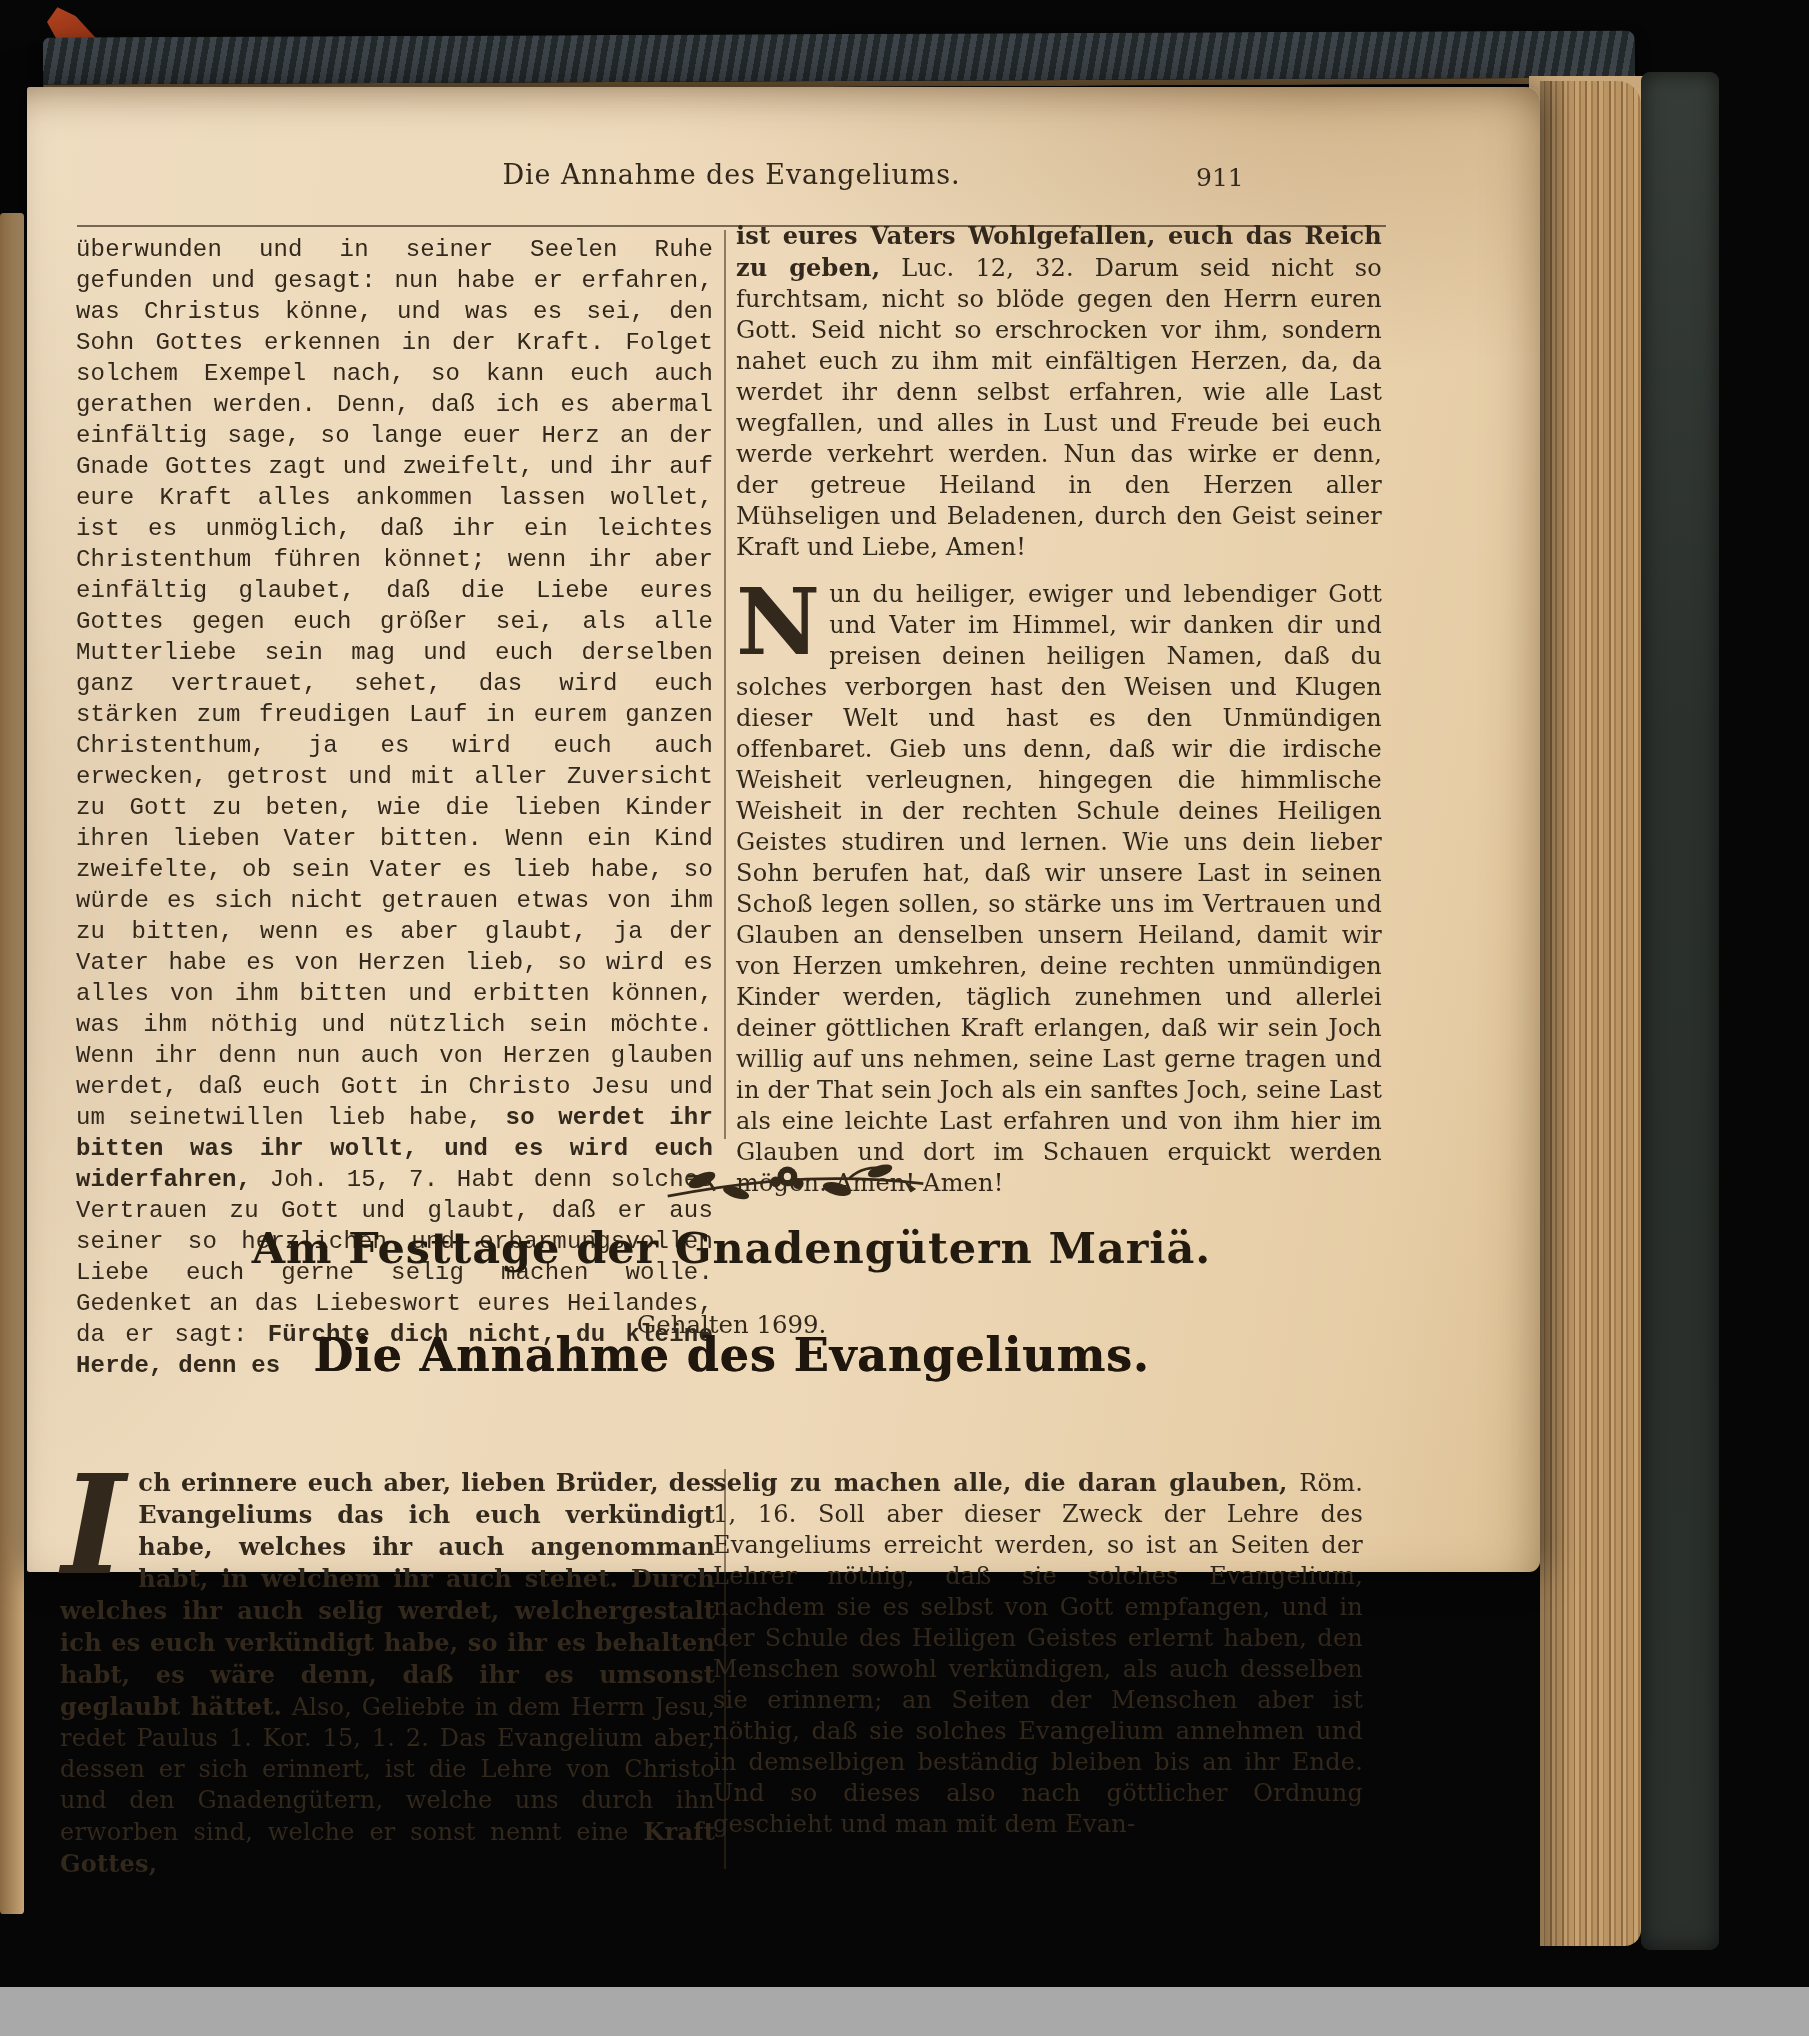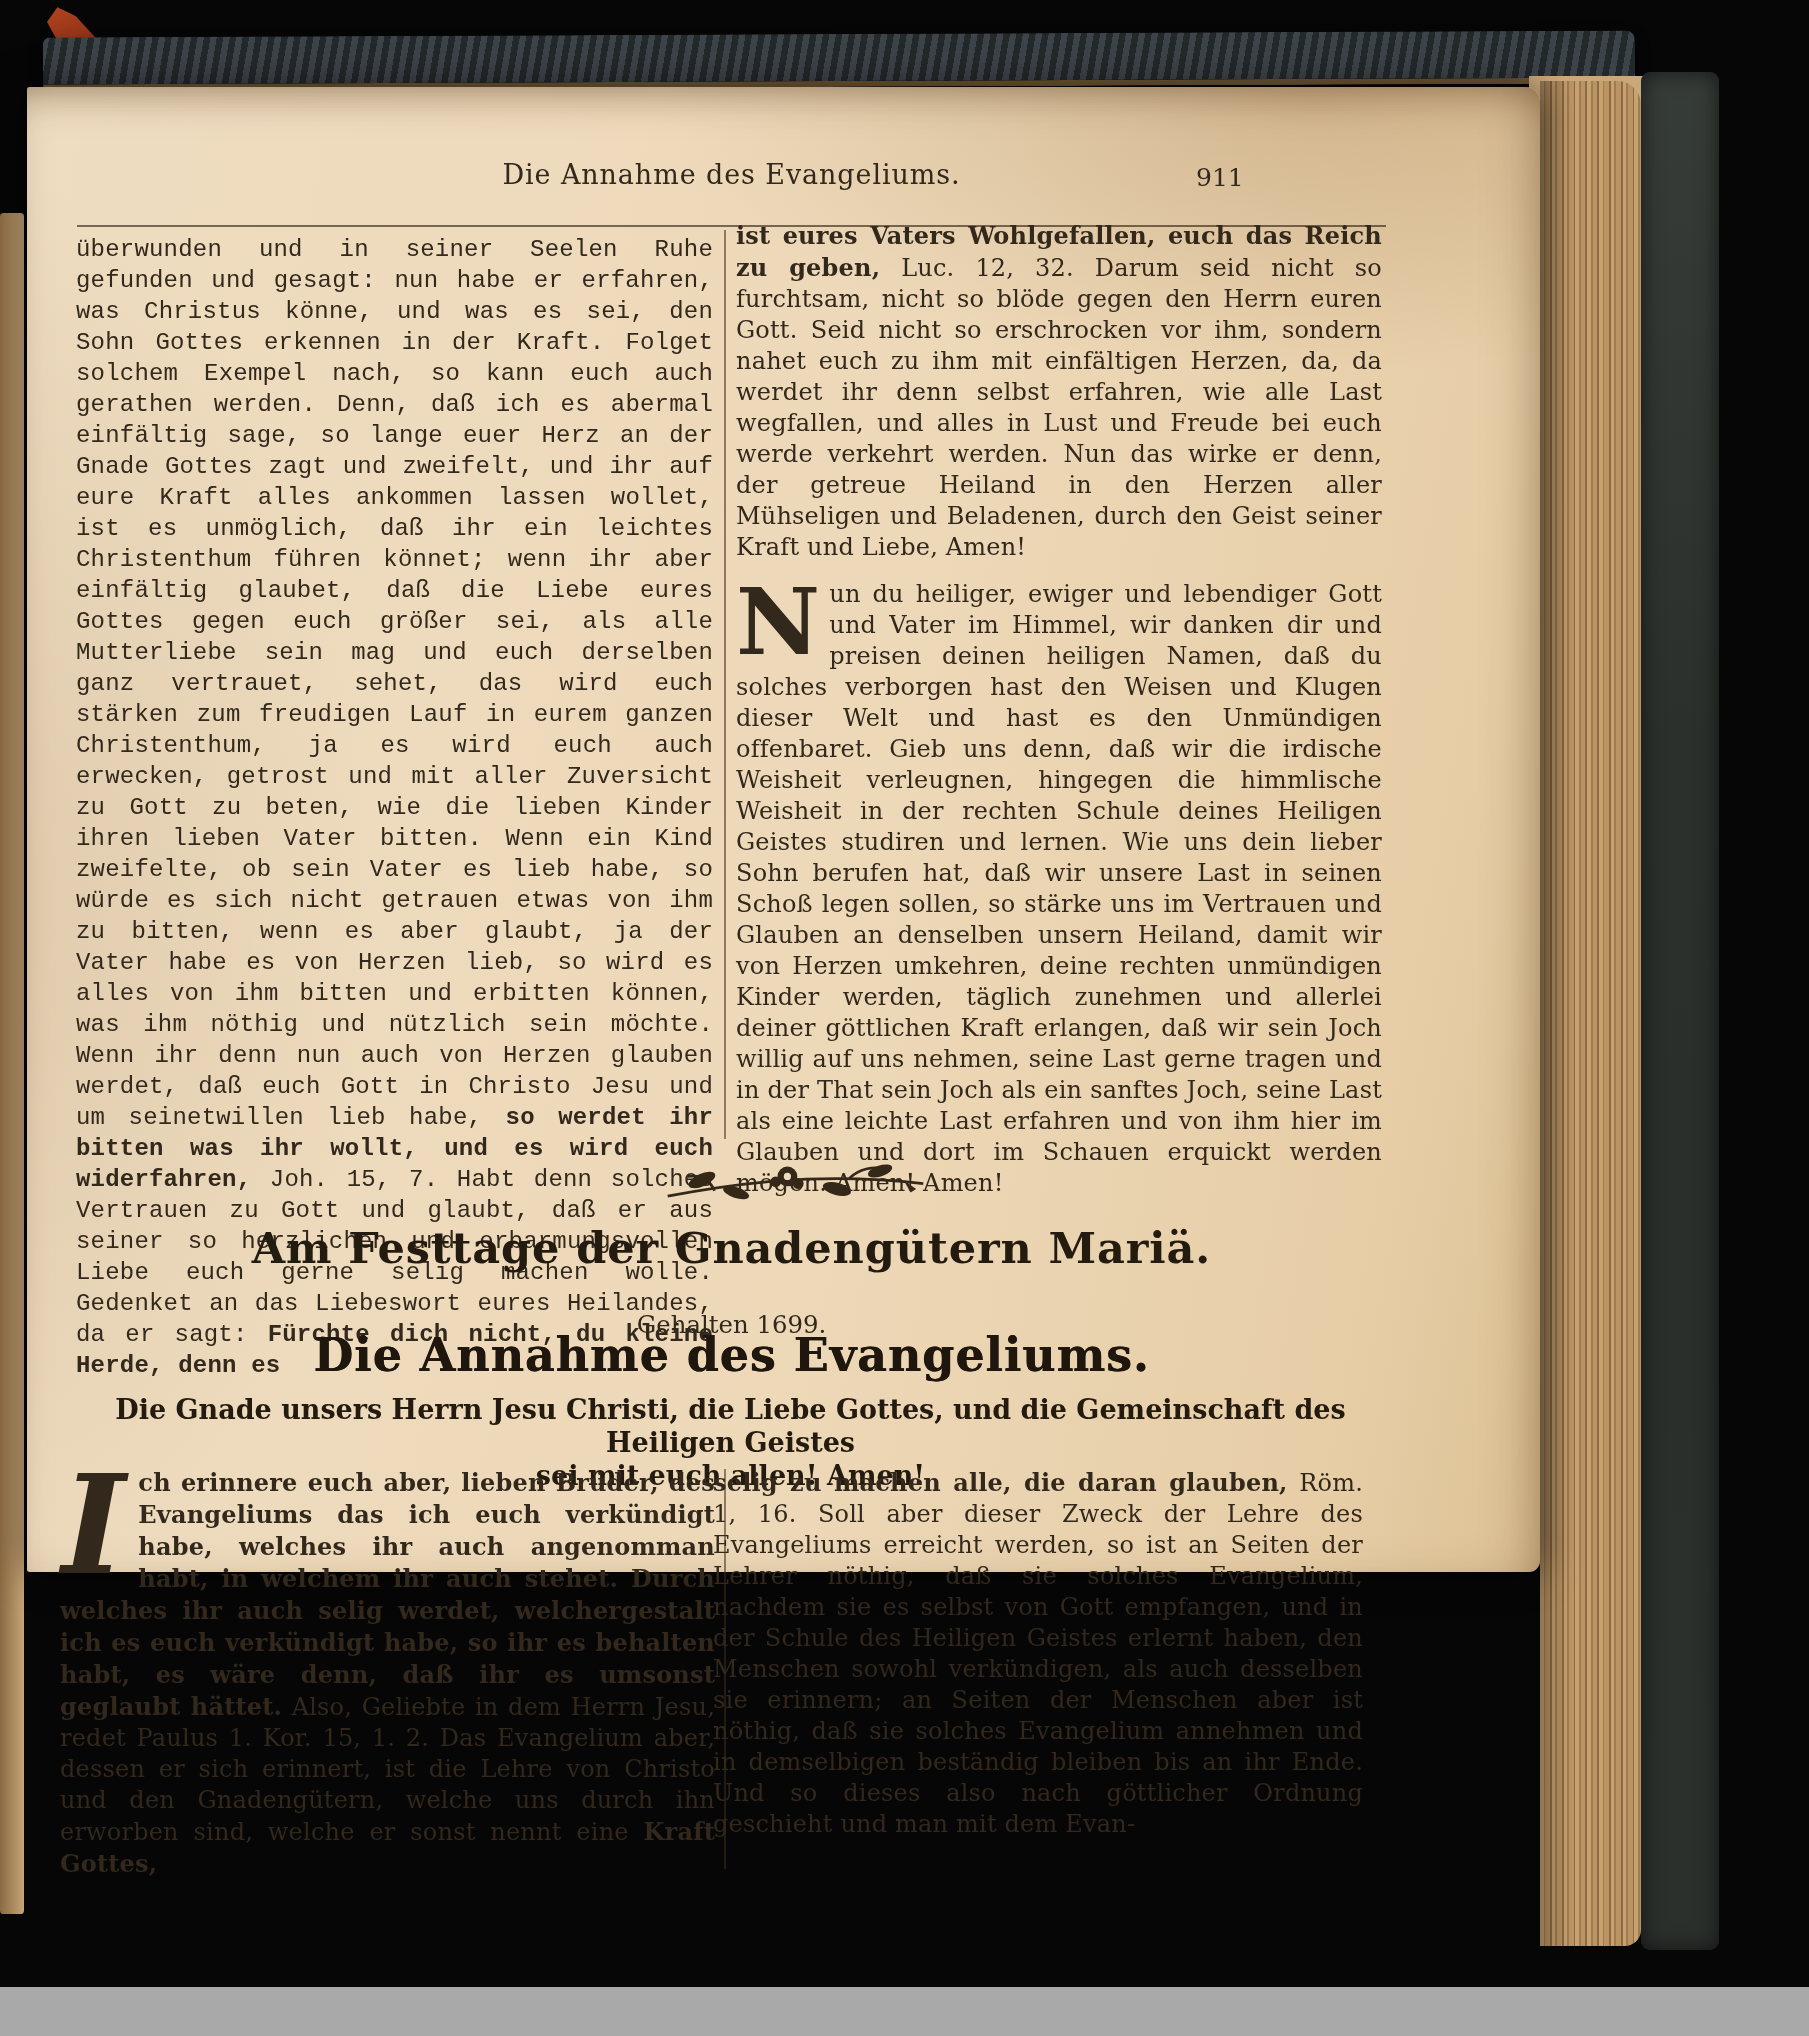--- a/index.html
+++ b/index.html
@@ -123,24 +123,20 @@
         <circle cx="128" cy="32" r="6"></circle>
         <circle cx="153" cy="34" r="6"></circle>
         <circle cx="141" cy="26" r="4" fill="#eedcc0"></circle>
         <path d="M270 30 l14 10 -6 4 z"></path>
       </g>
     </svg>
 
     <div class="feast-title">Am Festtage der Gnadengütern Mariä.</div>
     <div class="subtitle">Gehalten 1699.</div>
     <div class="sermon-title">Die Annahme des Evangeliums.</div>
-    <div class="salutation">
-      <div>Die Gnade unsers Herrn Jesu Christi, die Liebe Gottes, und die Gemeinschaft des Heiligen Geistes</div>
-      <div>sei mit euch allen!  Amen!</div>
-    </div>
 
     <div class="col col-ll">
       <span class="dropcap-i">I</span><span><span class="seg seg-b">ch erinnere euch aber, lieben Brüder, des Evangeliums das ich euch verkündigt habe, welches ihr auch angenomman habt, in welchem ihr auch stehet.  Durch welches ihr auch selig werdet, welchergestalt ich es euch verkündigt habe, so ihr es behalten habt, es wäre denn, daß ihr es umsonst geglaubt hättet.</span><span class="seg">  Also, Geliebte in dem Herrn Jesu, redet Paulus 1. Kor. 15, 1. 2.  Das Evangelium aber, dessen er sich erinnert, ist die Lehre von Christo und den Gnadengütern, welche uns durch ihn erworben sind, welche er sonst nennt eine </span><span class="seg seg-b">Kraft Gottes,</span></span>
     </div>
 
     <div class="divider div-lower"></div>
 
     <div class="col col-lr"><span class="seg seg-b">selig zu machen alle, die daran glauben,</span><span class="seg"> Röm. 1, 16.  Soll aber dieser Zweck der Lehre des Evangeliums erreicht werden, so ist an Seiten der Lehrer nöthig, daß sie solches Evangelium, nachdem sie es selbst von Gott empfangen, und in der Schule des Heiligen Geistes erlernt haben, den Menschen sowohl verkündigen, als auch desselben sie erinnern; an Seiten der Menschen aber ist nöthig, daß sie solches Evangelium annehmen und in demselbigen beständig bleiben bis an ihr Ende.  Und so dieses also nach göttlicher Ordnung geschieht und man mit dem Evan-</span></div>
 
   </div>

